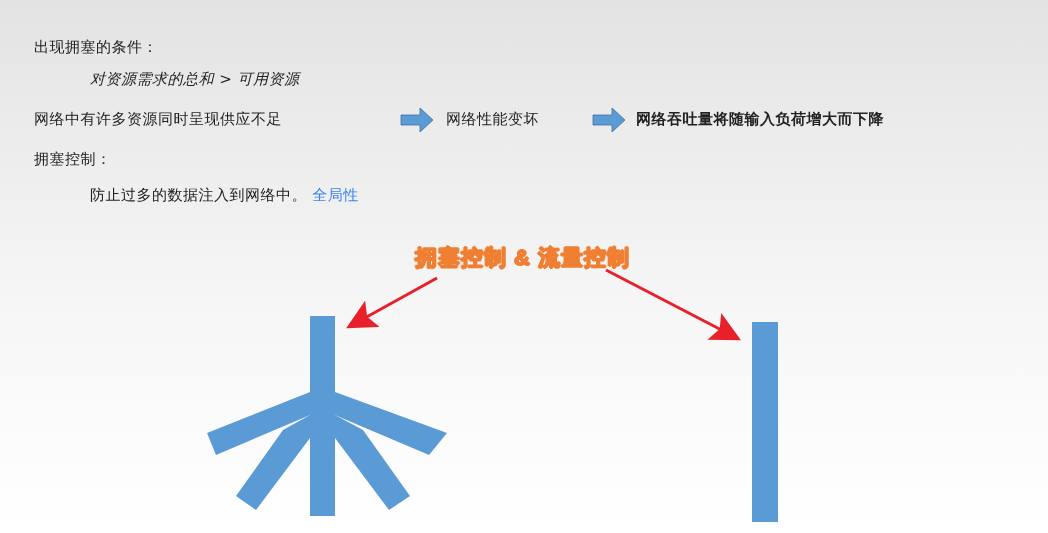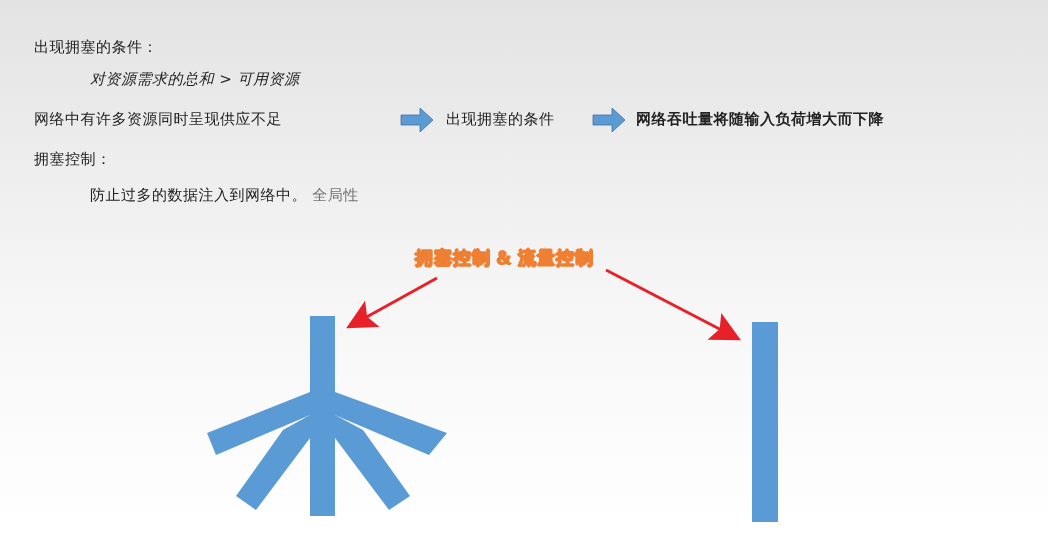--- a/index.html
+++ b/index.html
@@ -16,34 +16,34 @@
       color: #222222;
     }
     .line {
       position: absolute;
       font-size: 15px;
       line-height: 24px;
       white-space: nowrap;
       letter-spacing: 0.5px;
     }
     .accent {
-      color: #737373;
+      color: #3b82f6;
     }
     .block-arrow {
       position: absolute;
       width: 34px;
       height: 26px;
     }
     .title-banner {
       position: absolute;
       left: 415px;
       top: 242px;
-      font-family: Liberation Serif, serif;
+      font-family: Liberation Sans, sans-serif;
       font-weight: bold;
-      font-size: 18px;
+      font-size: 22px;
       line-height: 32px;
       color: #ef7f32;
       white-space: nowrap;
       text-shadow: 1px 0 0 #ef7f32, -1px 0 0 #ef7f32, 0 1px 0 #ef7f32, 0 -1px 0 #ef7f32;
       letter-spacing: 1px;
     }
     .diagram-svg {
       position: absolute;
       left: 0;
       top: 0;
@@ -57,21 +57,21 @@
 <div class="line" style="left:34px; top:35px;">出现拥塞的条件：</div>
 
 <div class="line" style="left:90px; top:67px;font-style:italic;">对资源需求的总和 &gt; 可用资源</div>
 
 <div class="line" style="left:34px; top:107px;">
   <span>网络中有许多资源同时呈现供应不足</span>
 </div>
 <svg class="block-arrow" style="left:400px; top:107px;" viewBox="0 0 34 26">
   <polygon points="1,8 20,8 20,1 33,13 20,25 20,18 1,18" fill="#5b9bd5" stroke="#41719c" stroke-width="0.8"></polygon>
 </svg>
-<div class="line" style="left:446px; top:107px;">出现拥塞的条件</div>
+<div class="line" style="left:446px; top:107px;">网络性能变坏</div>
 <svg class="block-arrow" style="left:592px; top:107px;" viewBox="0 0 34 26">
   <polygon points="1,8 20,8 20,1 33,13 20,25 20,18 1,18" fill="#5b9bd5" stroke="#41719c" stroke-width="0.8"></polygon>
 </svg>
 <div class="line" style="left:636px; top:107px;font-weight:bold;">网络吞吐量将随输入负荷增大而下降</div>
 
 <div class="line" style="left:34px; top:147px;text-align:right;">拥塞控制：</div>
 
 <div class="line" style="left:90px; top:183px;">
   <span>防止过多的数据注入到网络中。</span>
   <span class="accent">全局性</span>

